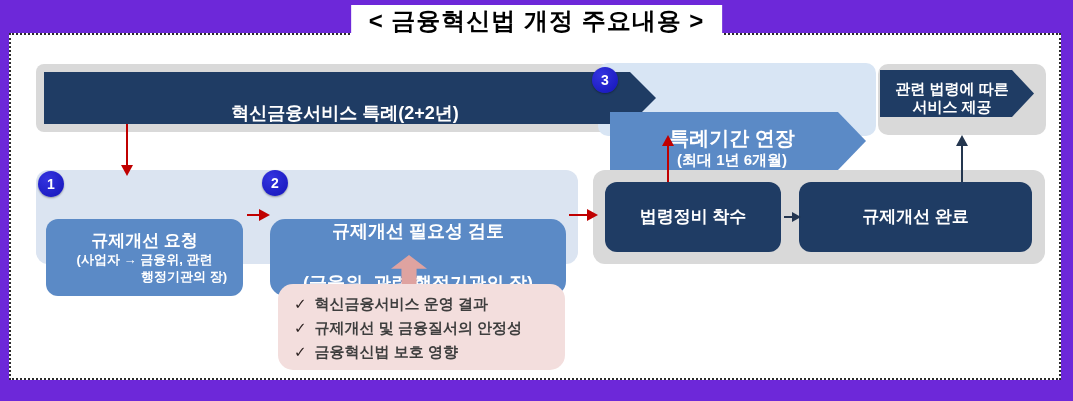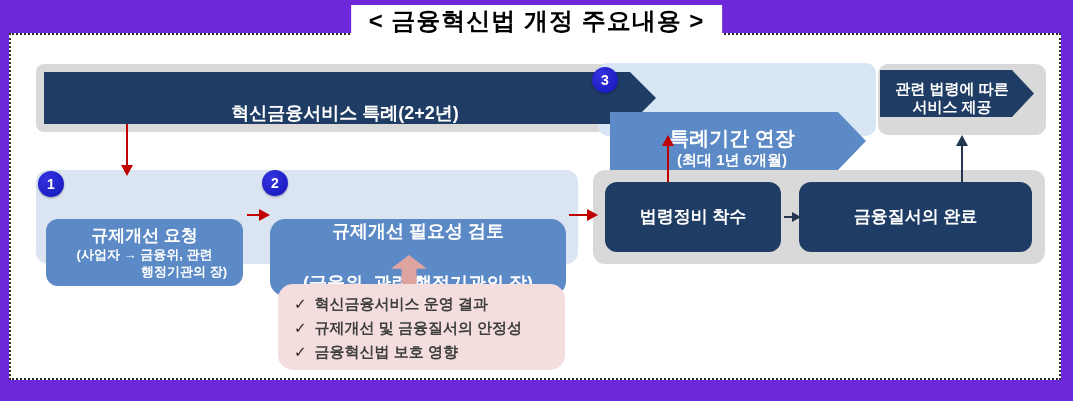--- a/index.html
+++ b/index.html
@@ -94,21 +94,21 @@
 
   <div class="band gray" style="left:878px;top:64px;width:168px;height:71px;"></div>
 
   <div class="chev navy tip22" style="left:880px;top:70px;width:154px;height:47px;padding-right:10px;box-sizing:border-box;">
     <span class="t15">관련 법령에 따른</span>
     <span class="t15">서비스 제공</span>
   </div>
 
   <div class="band blue" style="left:36px;top:170px;width:542px;height:94px;border-radius:12px;background:#dbe4f1;"></div>
 
-  <div class="rbox bluefill" style="left:46px;top:178px;width:197px;height:67px;">
+  <div class="rbox bluefill" style="left:46px;top:178px;width:197px;height:77px;">
     <span class="t17">규제개선 요청</span>
     <span class="sub13">(사업자 → 금융위, 관련</span>
     <span class="sub13" style="align-self:flex-end;padding-right:16px;">행정기관의 장)</span>
   </div>
   <div class="badge" style="left:38px;top:171px;">
     <span>1</span>
   </div>
 
   <div class="hline red" style="left:247px;top:214px;width:14px;height:2px;"></div>
   <div class="ah right-red" style="left:259px;top:209px;"></div>
@@ -127,21 +127,21 @@
   <div class="band gray" style="left:593px;top:170px;width:452px;height:94px;border-radius:12px;"></div>
 
   <div class="rbox navy" style="left:605px;top:182px;width:176px;height:70px;">
     <span class="t17">법령정비 착수</span>
   </div>
 
   <div class="hline dark" style="left:784px;top:216px;width:10px;height:2px;"></div>
   <div class="ah right-dark" style="left:792px;top:212px;"></div>
 
   <div class="rbox navy" style="left:799px;top:182px;width:233px;height:70px;">
-    <span class="t17">금융질서의 완료</span>
+    <span class="t17">규제개선 완료</span>
   </div>
 
   <div class="vline red" style="left:667px;top:145px;width:2px;height:37px;"></div>
   <div class="ah up-red" style="left:662px;top:135px;"></div>
 
   <div class="vline dark" style="left:961px;top:145px;width:2px;height:37px;"></div>
   <div class="ah up-dark" style="left:956px;top:135px;"></div>
 
   <div class="fat-arrow"></div>
 

